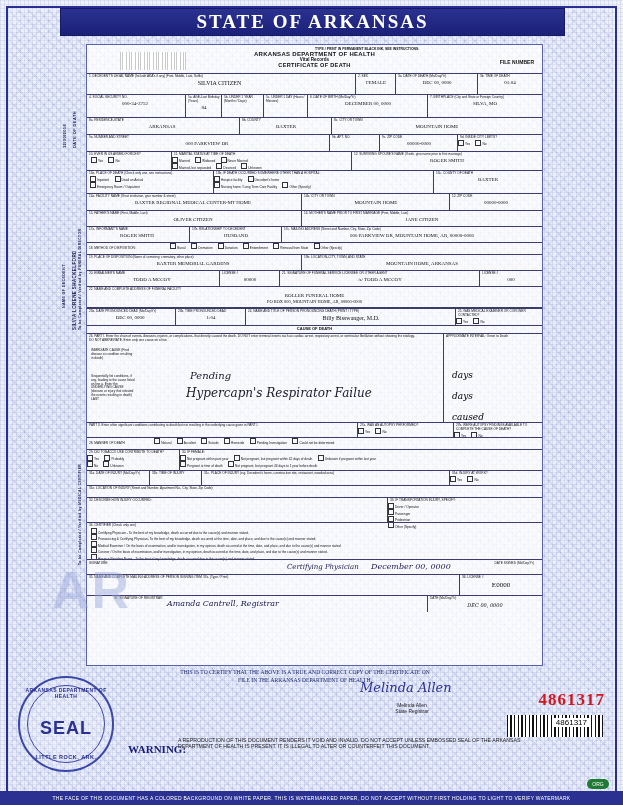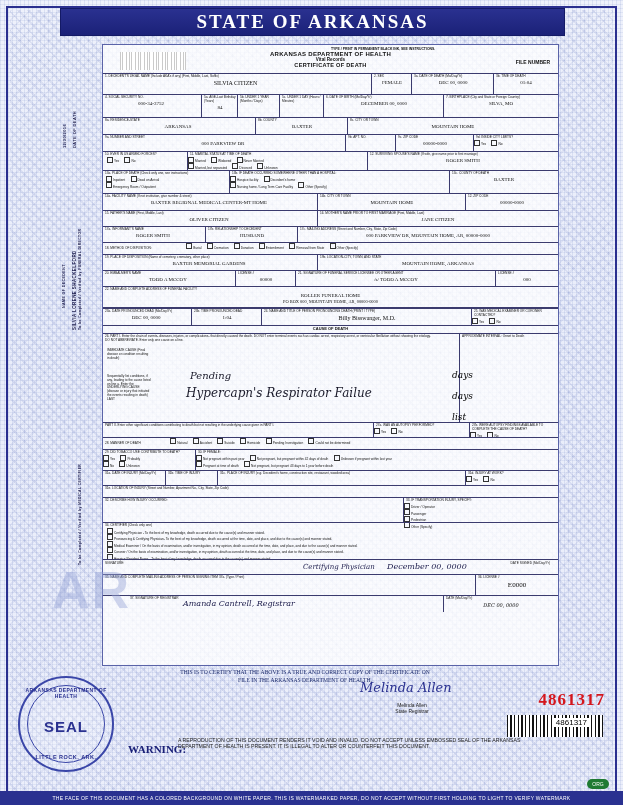--- a/index.html
+++ b/index.html
@@ -34,21 +34,21 @@
     position:absolute;left:60px;top:8px;width:503px;height:26px;
     background:linear-gradient(180deg,#2a3190,#1b2178);
     border:1px solid #141a66;
   }
   .title-band .t{
     color:#fff;font-size:19px;font-weight:bold;letter-spacing:2px;
     text-align:center;line-height:26px;font-family:"Liberation Serif", serif;
   }
   
   .cert{
-    position:absolute;left:102px;top:44px;width:455px;height:620px;
+    position:absolute;left:86px;top:44px;width:455px;height:620px;
     background:rgba(255,255,255,.78);
     border:1px solid #5a63a8;
     font-size:4.6px;color:#111;
   }
   .cert-head{
     text-align:center;padding-top:6px;
   }
   .cert-head .l1{font-size:6px;font-weight:bold;letter-spacing:.3px;}
   .cert-head .l2{font-size:4.6px;font-weight:bold;}
   .cert-head .l3{font-size:5.6px;font-weight:bold;letter-spacing:.3px;}
@@ -77,21 +77,21 @@
   .cause2{position:absolute;font-family:"DejaVu Serif", serif;font-style:italic;font-size:12px;color:#1a1a2a;}
   .durword{position:absolute;font-family:"DejaVu Serif", serif;font-style:italic;font-size:9px;}
   
   .seal{
     position:absolute;left:18px;top:676px;width:92px;height:92px;border-radius:50%;
     border:2px solid #3a46a8;color:#2a3190;text-align:center;
     background:radial-gradient(circle, rgba(255,255,255,.25), rgba(220,228,250,.15));
   }
   .seal .ring{position:absolute;inset:7px;border-radius:50%;border:1px solid #3a46a8;}
   .seal .top{position:absolute;left:0;right:0;top:9px;font-size:5px;font-weight:bold;letter-spacing:.4px;}
-  .seal .mid{position:absolute;left:0;right:0;top:40px;font-size:15px;font-weight:bold;letter-spacing:1px;}
+  .seal .mid{position:absolute;left:0;right:0;top:40px;font-size:18px;font-weight:bold;letter-spacing:1px;}
   .seal .bot{position:absolute;left:0;right:0;bottom:10px;font-size:5.5px;font-weight:bold;letter-spacing:.5px;}
   .watermark{
     position:absolute;left:52px;top:560px;font-size:52px;font-weight:bold;color:rgba(150,165,215,.45);
     font-family:Liberation Sans, sans-serif;letter-spacing:2px;
   }
   .certify-text{
     position:absolute;left:140px;top:668px;width:330px;font-size:5.6px;color:#1b2a6b;text-align:center;line-height:8px;
     font-family:"Liberation Serif", serif;
   }
   .regsig{position:absolute;left:360px;top:680px;font-family:"DejaVu Serif",serif;font-style:italic;font-size:13px;color:#2a3190;}
@@ -455,21 +455,21 @@
         <span class="lbl">DATE (Mo/Day/Yr)</span>
         <span class="val sm handwrite">DEC 00, 0000</span>
       </div>
     </div>
   </div>
 
   <div class="cause" style="left:190px;top:370px;">Pending</div>
   <div class="cause2" style="left:186px;top:386px;">Hypercapn's Respirator Failue</div>
   <div class="durword" style="left:452px;top:370px;">days</div>
   <div class="durword" style="left:452px;top:391px;">days</div>
-  <div class="durword" style="left:452px;top:412px;">list</div>
+  <div class="durword" style="left:452px;top:412px;">caused</div>
 
   <div class="watermark">AR</div>
 
   <div class="seal">
     <div class="ring"></div>
     <div class="top">ARKANSAS DEPARTMENT OF HEALTH</div>
     <div class="mid">SEAL</div>
     <div class="bot">LITTLE ROCK, ARK.</div>
   </div>
 

